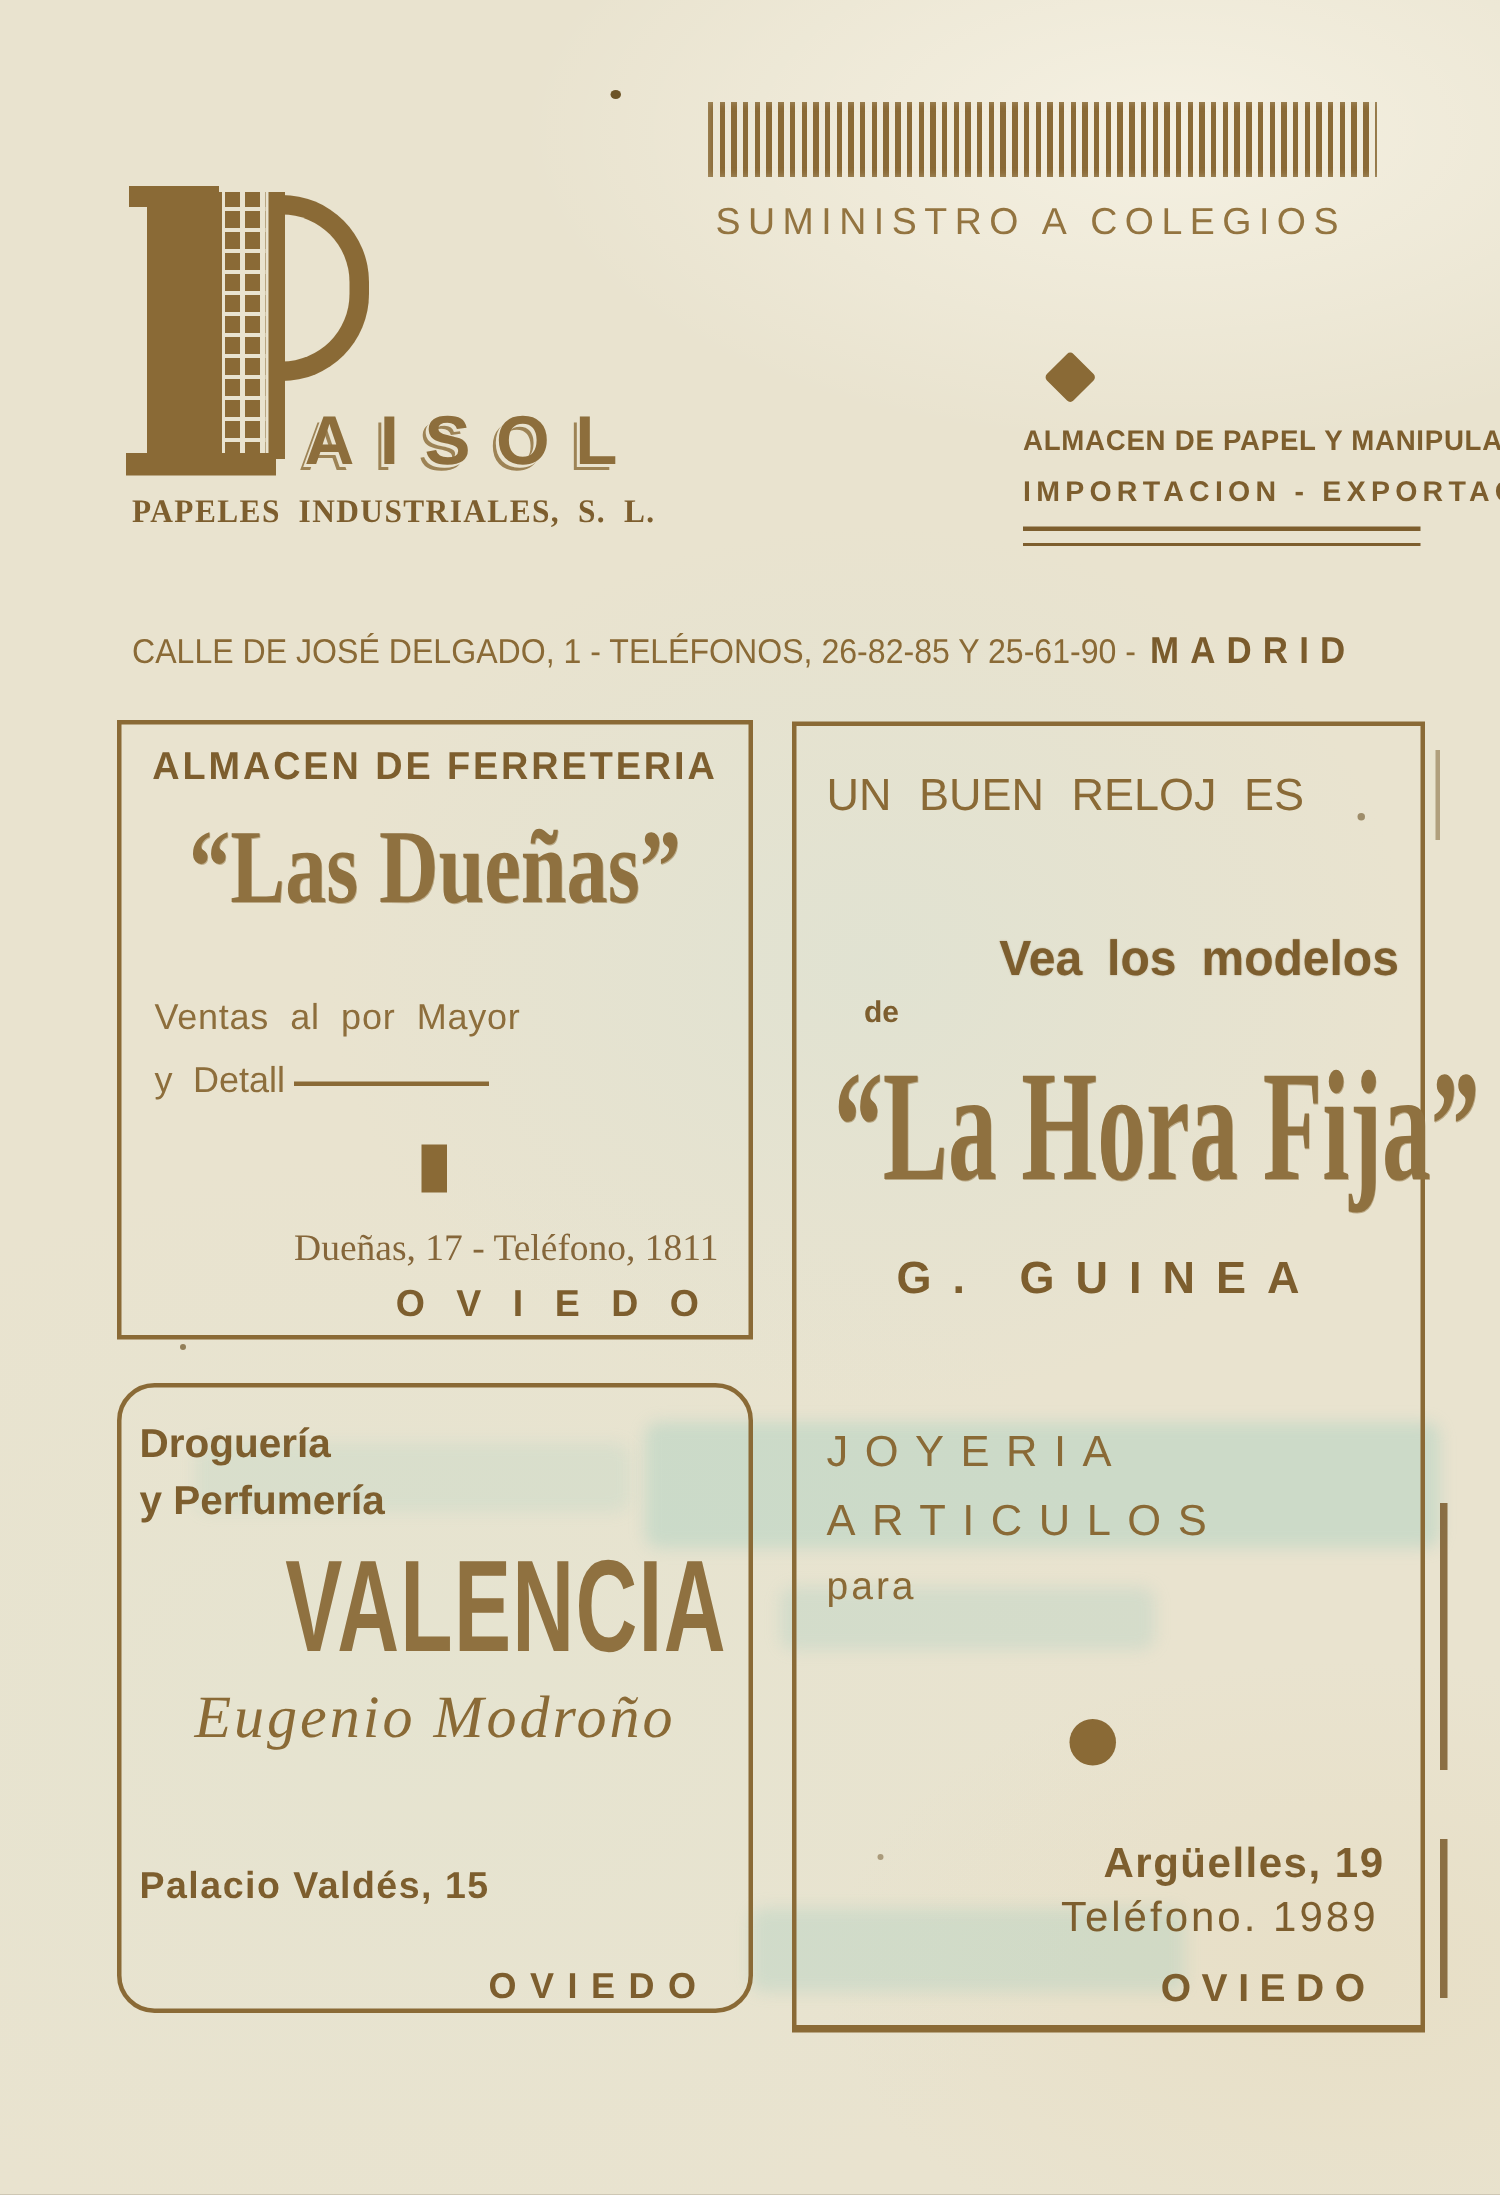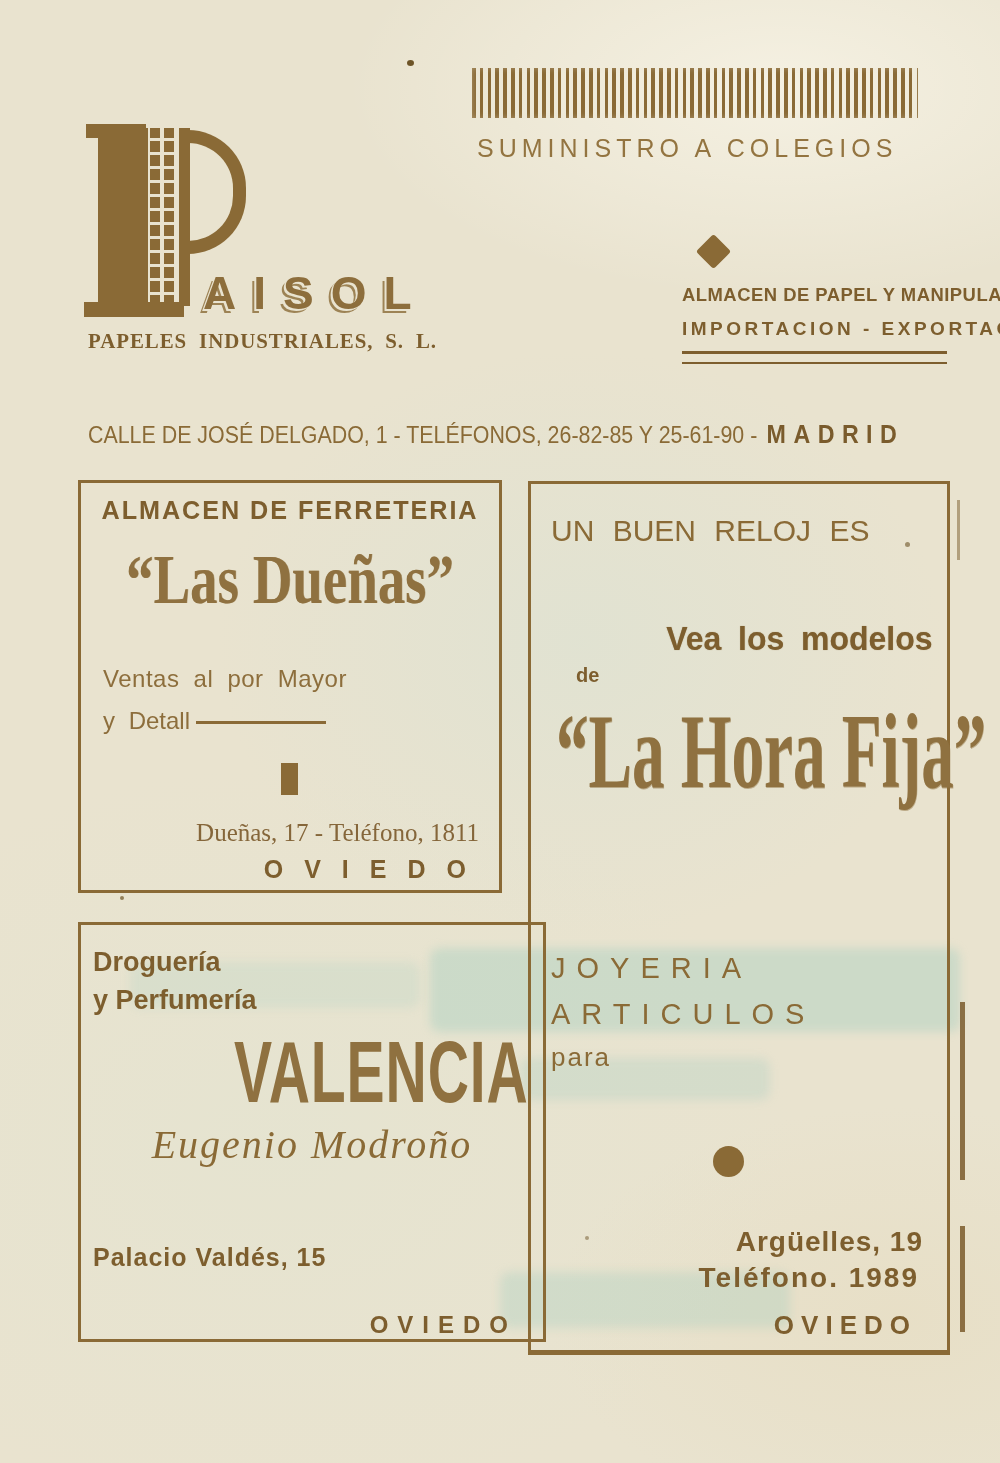--- a/index.html
+++ b/index.html
@@ -63,21 +63,21 @@
   .almacen-l2{margin-top:12px;font-size:19px;font-weight:bold;letter-spacing:3.5px;white-space:nowrap;color:#7d5e2e;}
   .almacen-rule{margin-top:11px;width:265px;height:8px;border-top:3px solid #7d5e2e;border-bottom:2px solid #7d5e2e;}
 
   .address-row{left:88px;top:420px;width:900px;font-size:23px;white-space:nowrap;
     transform:scaleX(0.93);transform-origin:left center;color:#8a6a36;}
   .address-city{font-weight:bold;font-size:25px;letter-spacing:8px;margin-left:10px;color:#7a5b2c;}
 
   
   .adbox{box-sizing:border-box;border:3px solid #8a6a36;}
   .box-ferreteria{left:78px;top:480px;width:424px;height:413px;}
-  .box-drogueria{left:78px;top:922px;width:468px;height:420px;}
+  .box-drogueria{left:78px;top:922px;width:424px;height:420px;border-radius:25px;}
   .box-relojeria{left:528px;top:481px;width:422px;height:874px;border-bottom-width:5px;}
 
   
   .fer-header{left:0;top:12px;width:100%;text-align:center;font-size:26px;font-weight:bold;
     letter-spacing:2px;color:#7d5e2e;transform:scaleX(0.97);}
   .fer-name{left:0;top:56px;width:100%;text-align:center;
     font-family:"Liberation Serif", serif;font-weight:bold;font-size:56px;
     color:#8f7140;transform:scale(0.98,1.25);transform-origin:center top;
     text-shadow:0.5px 0.5px 0 rgba(143,113,64,0.5);}
   .fer-sales1{left:22px;top:182px;font-size:24px;word-spacing:7px;letter-spacing:0.5px;}
@@ -114,21 +114,21 @@
     color:#8f7140;transform:scale(0.88,1.42);transform-origin:center top;white-space:nowrap;
     text-shadow:0.5px 0.5px 0 rgba(143,113,64,0.5);}
   .rel-owner{left:0;top:352px;width:100%;text-align:center;font-size:30px;font-weight:bold;
     letter-spacing:14px;color:#7d5e2e;}
   .rel-item{left:20px;font-size:29px;letter-spacing:11px;color:#8a6a36;}
   .rel-item1{top:422px;} .rel-item2{top:468px;} .rel-item3{top:514px;}
   .rel-para{left:20px;top:558px;font-size:26px;letter-spacing:2px;color:#8a6a36;}
   .rel-regalo{left:20px;top:598px;font-size:29px;letter-spacing:11px;color:#8a6a36;}
   .rel-dot{left:182px;top:662px;width:31px;height:31px;border-radius:50%;background:#8a6a36;}
   .rel-address{right:24px;top:742px;font-size:28px;font-weight:bold;color:#7d5e2e;letter-spacing:1px;}
-  .rel-phone{right:28px;top:778px;font-size:28px;font-weight:bold;color:#7d5e2e;letter-spacing:2px;}
+  .rel-phone{right:28px;top:778px;font-size:28px;font-weight:normal;color:#7d5e2e;letter-spacing:2px;}
   .rel-city{right:30px;top:826px;font-size:26px;font-weight:bold;letter-spacing:7px;color:#7d5e2e;}
 
   
   .ghost{background:rgba(140,198,186,0.30);filter:blur(5px);border-radius:10px;}
   .g1{left:430px;top:948px;width:530px;height:84px;}
   .g2{left:130px;top:962px;width:290px;height:46px;background:rgba(140,198,186,0.16);}
   .g3{left:520px;top:1058px;width:250px;height:42px;background:rgba(140,198,186,0.22);}
   .g4{left:500px;top:1272px;width:290px;height:56px;background:rgba(140,198,186,0.24);}
   .edge-mark{background:#7a5b2c;opacity:0.85;}
   .em1{left:957px;top:500px;width:3px;height:60px;opacity:0.5;}
@@ -184,20 +184,21 @@
     <div class="abs fer-blot"></div>
     <div class="abs fer-address">Dueñas, 17 - Teléfono, 1811</div>
     <div class="abs fer-city">OVIEDO</div>
   </div>
 
   <div class="abs adbox box-relojeria">
     <div class="abs rel-intro1">UN BUEN RELOJ ES</div>
     <div class="abs rel-cta">Vea los modelos</div>
     <div class="abs rel-de">de</div>
     <div class="abs rel-name">“La Hora Fija”</div>
+    <div class="abs rel-owner">G. GUINEA</div>
     <div class="abs rel-item rel-item2">JOYERIA</div>
     <div class="abs rel-item rel-item3">ARTICULOS</div>
     <div class="abs rel-para">para</div>
     <div class="abs rel-dot"></div>
     <div class="abs rel-address">Argüelles, 19</div>
     <div class="abs rel-phone">Teléfono. 1989</div>
     <div class="abs rel-city">OVIEDO</div>
   </div>
 
   <div class="abs adbox box-drogueria">

